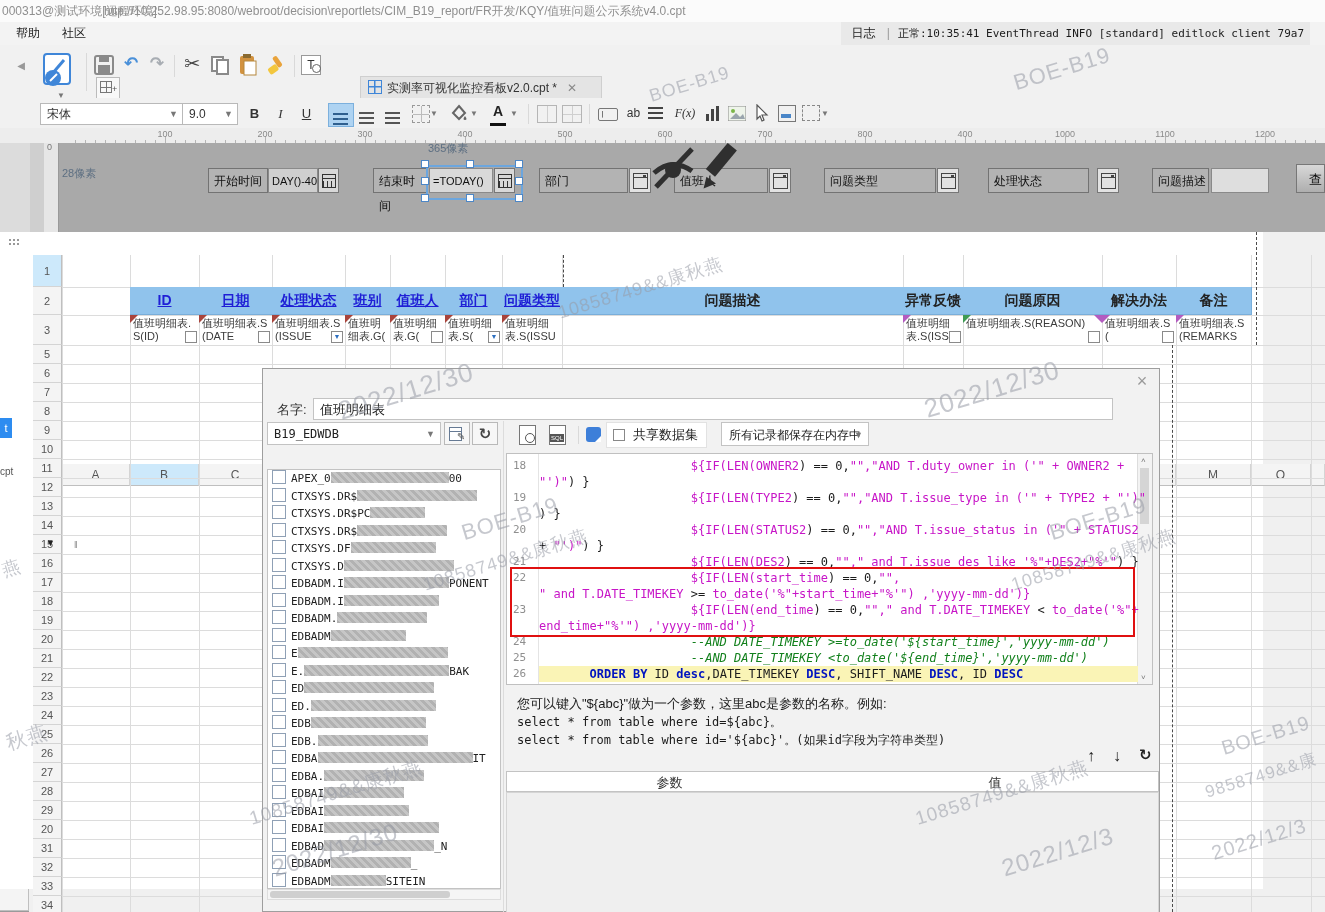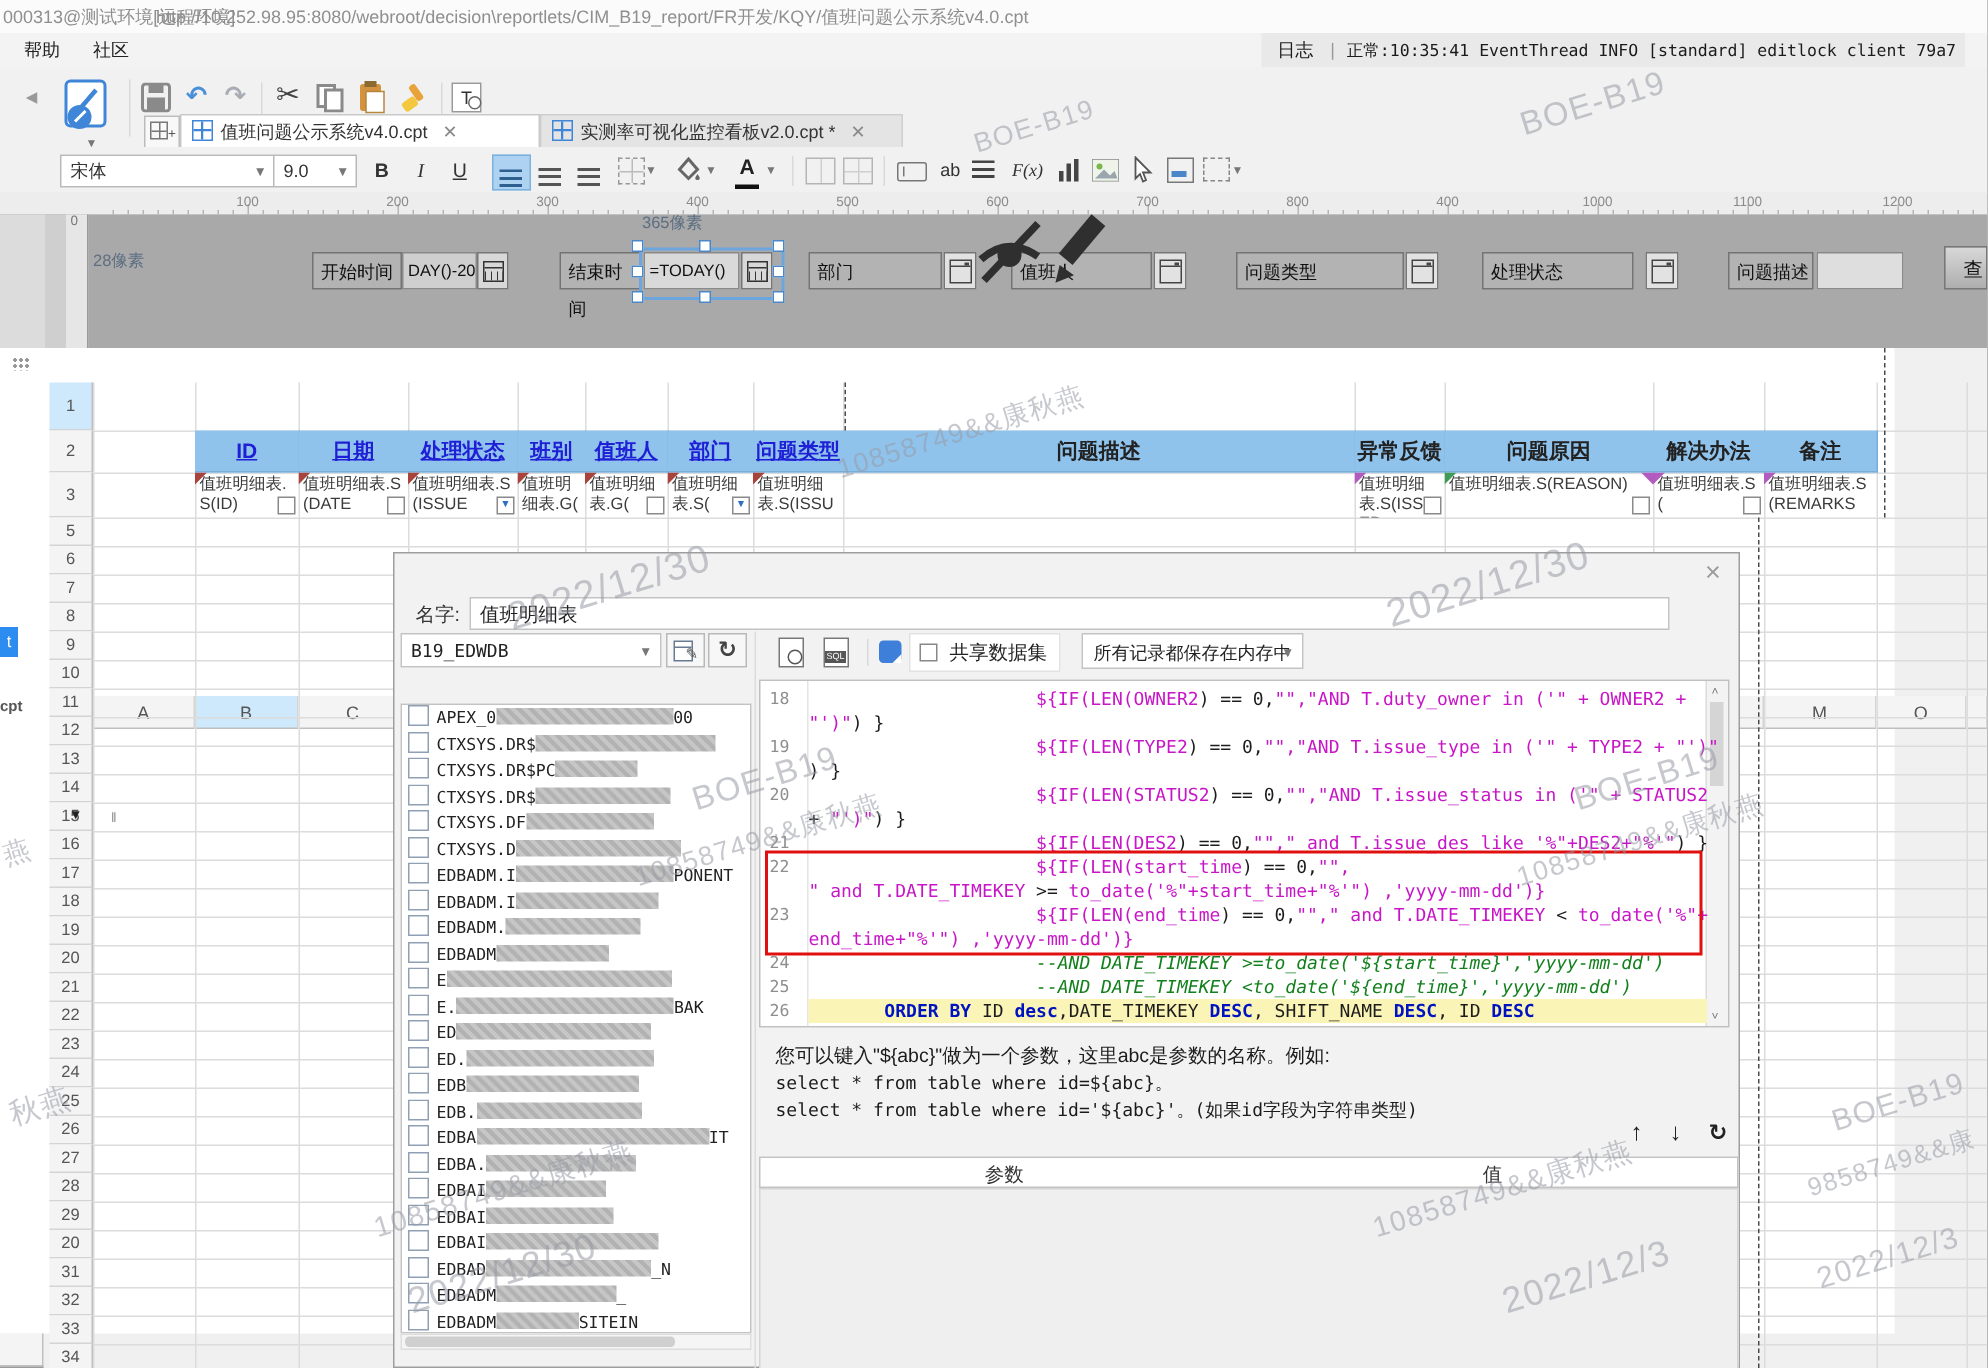--- a/index.html
+++ b/index.html
@@ -123,23 +123,20 @@
     <svg class="abs" style="left:266px;top:9px;" width="22" height="22">
       <rect x="2" y="12" width="10" height="7" rx="2" fill="#f3c73e" transform="rotate(-35 7 15)"></rect>
       <rect x="9" y="2" width="5" height="12" rx="2" fill="#e9a33b" transform="rotate(-35 11 8)"></rect>
     </svg>
     <div class="vsep" style="left:294px;top:10px;height:22px;"></div>
     <div class="abs" style="left:301px;top:10px;width:18px;height:18px;border:1px solid #999;background:#fff;font-size:12px;text-align:center;line-height:18px;color:#333;">T<span class="abs" style="left:10px;top:8px;width:7px;height:7px;border:1.5px solid #666;border-radius:50%;background:transparent;"></span></div>
 
     <div class="abs" style="left:96px;top:32px;width:22px;height:20px;border:1px solid #bbb;background:#f8f8f8;">
       <span class="abs" style="left:3px;top:3px;width:10px;height:10px;border:1px solid #777;background:linear-gradient(#777,#777) 50% 0/1px 100% no-repeat,linear-gradient(#777,#777) 0 50%/100% 1px no-repeat;"></span>
       <span class="abs" style="left:15px;top:6px;font-size:9px;color:#555;">+</span>
-    </div>
-    <div class="tab" style="left:120px;width:238px;background:#ffffff;border:1px solid #c9c9c9;border-bottom:none;color:#333;">
-      <span class="grid-ic"></span><span>值班问题公示系统v4.0.cpt</span><span class="x">✕</span>
     </div>
     <div class="tab" style="left:360px;width:240px;background:#e4e4e4;border:1px solid #cfcfcf;border-bottom:none;color:#333;">
       <span class="grid-ic"></span><span>实测率可视化监控看板v2.0.cpt *</span><span class="x">✕</span>
     </div>
   </div>
 
   <div class="abs" id="formatbar">
     <div class="fsel" style="left:40px;width:135px;"><span>宋体</span><span class="car">▼</span></div>
     <div class="fsel" style="left:182px;width:48px;"><span>9.0</span><span class="car">▼</span></div>
     <div class="fbt" style="left:243px;font-weight:bold;">B</div>
@@ -332,21 +329,21 @@
   <div class="abs" id="parampane">
     <div class="pstrip" style="left:0;top:0;width:30px;height:89px;background:#dcdcdc;"></div>
     <div class="pstrip" style="left:30px;top:0;width:14px;height:89px;background:#cfcfcf;"></div>
     <div class="pstrip" style="left:44px;top:0;width:14px;height:89px;background:#e6e6e6;border-right:1px solid #9a9a9a;">
       <span style="position:absolute;left:3px;top:-1px;font-size:9px;color:#777;">0</span>
     </div>
     <div class="plabel" style="left:62px;top:23px;">28像素</div>
     <div class="plabel" style="left:428px;top:-2px;">365像素</div>
 
     <div class="wlab" style="left:208px;width:60px;">开始时间</div>
-    <div class="winp" style="left:268px;width:50px;">DAY()-20</div>
+    <div class="winp" style="left:268px;width:50px;">DAY()-40</div>
     <div class="wcal" style="left:318px;">
         <i></i>
       </div>
 
     <div class="wlab" style="left:373px;width:54px;">结束时间</div>
     <div class="winp" style="left:429px;width:64px;background:#d9d9d9;">=TODAY()</div>
     <div class="wcal" style="left:494px;">
         <i></i>
       </div>
     <div class="abs" style="left:426px;top:22px;width:93px;height:31px;border:2px solid #6ca6de;"></div>
@@ -518,21 +515,21 @@
       <div class="sh-d3 tl-purple" style="left: 903px; width: 60px; top: 83px;">值班明细表.S(ISSUED<div class="cicon"></div></div>
       <div class="sh-d3 tl-green tr-purple" style="left: 963px; width: 139px; top: 83px;">值班明细表.S(REASON)<div class="cicon"></div></div>
       <div class="sh-d3 tl-purple" style="left: 1102px; width: 74px; top: 83px;">值班明细表.S(<div class="cicon"></div></div>
       <div class="sh-d3 tl-purple" style="left: 1176px; width: 75px; top: 83px;">值班明细表.S(REMARKS</div>
       <div class="dashline" style="left: 563px; top: 23px; height: 32px;"></div>
       <div class="dashline" style="left: 1256px; top: 0px; height: 113px;"></div>
       <div class="dashline" style="left: 1172px; top: 113px; height: 567px;"></div>
     </div>
 
   <div class="abs" style="left:0;top:418px;width:12px;height:20px;background:#2d8cf0;color:#fff;font-size:11px;text-align:center;line-height:20px;z-index:3;">t</div>
-  <div class="abs" style="left:0;top:466px;font-size:10px;color:#555;z-index:3;font-weight:bold;">cpt</div>
+  <div class="abs" style="left:0;top:466px;font-size:10px;color:#555;z-index:3;">cpt</div>
   <div class="abs" style="left:46px;top:538px;font-size:9px;color:#222;z-index:3;">▼</div>
   <div class="abs" style="left:74px;top:540px;font-size:9px;color:#888;z-index:3;">‖</div>
 
   <div class="abs" id="dialog">
     <div class="abs" style="left:868px;top:2px;font-size:18px;color:#9a9a9a;width:22px;text-align:center;">×</div>
     <span class="abs" style="left:14px;top:32px;font-size:13px;color:#333;">名字:</span>
     <div class="abs din" style="left:50px;top:29px;width:800px;height:22px;line-height:22px;padding-left:6px;font-size:13px;">值班明细表</div>
 
     <div class="abs din" style="left:4px;top:53px;width:174px;height:23px;line-height:23px;padding-left:6px;">
       <span class="mono" style="font-size:12px;">B19_EDWDB</span>

